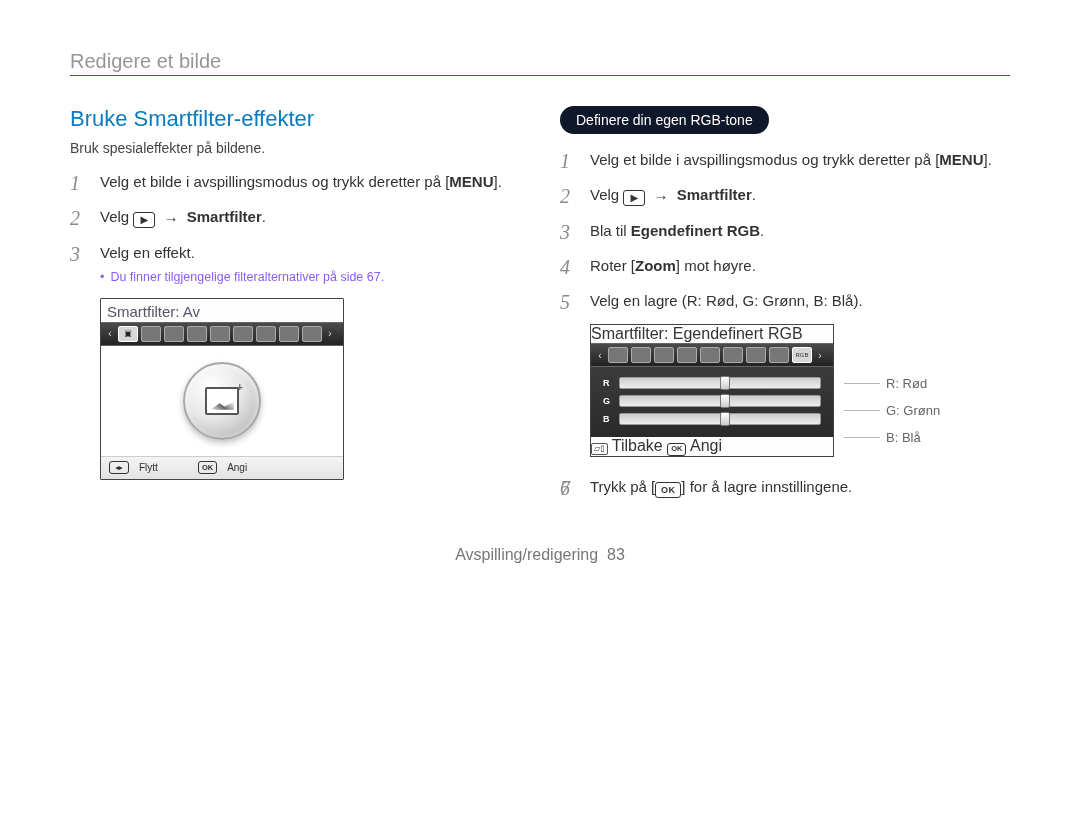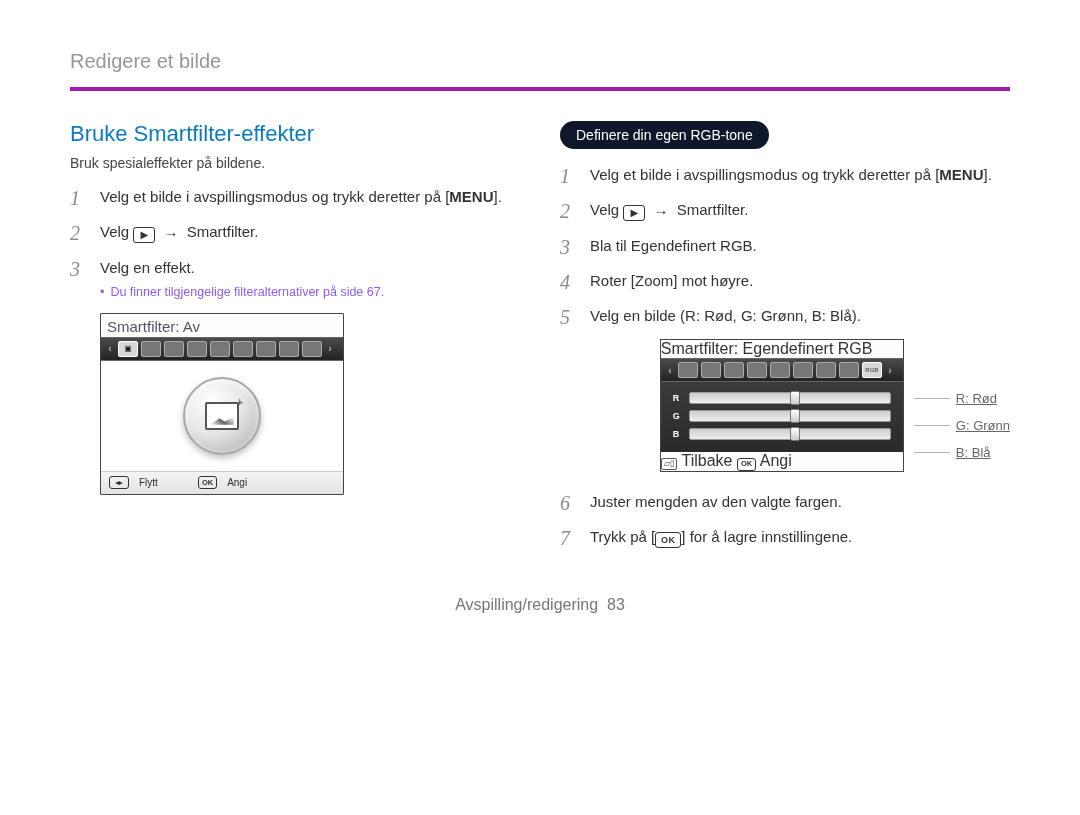--- a/index.html
+++ b/index.html
@@ -15,22 +15,22 @@
     box-sizing: border-box;
     padding: 50px 70px 40px 70px;
     width: 1080px;
     height: 815px;
     position: relative;
   }
   .breadcrumb {
     color: #969696;
     font-size: 20px;
     font-weight: 300;
-    border-bottom: 4px solid #a21caf;
-    padding-bottom: 14px;
+    border-bottom: 1px solid #a21caf;
+    padding-bottom: 2px;
     margin-bottom: 30px;
   }
   .columns {
     display: flex;
     gap: 40px;
   }
   .col {
     flex: 1;
   }
   h2.section-title {
@@ -61,21 +61,21 @@
   ol.steps > li .num {
     position: absolute;
     left: 0;
     top: -2px;
     font-style: italic;
     font-family: Georgia, 'Times New Roman', serif;
     font-size: 20px;
     color: #8a8a8a;
     font-weight: 400;
   }
-  .bold { font-weight: 400; }
+  .bold { font-weight: 700; }
   .kbd {
     display: inline-block;
     font-weight: 700;
     font-family: Arial, Helvetica, sans-serif;
   }
   .arrow {
     padding: 0 4px;
   }
   .edit-icon {
     display: inline-flex;
@@ -236,21 +236,20 @@
     border:1px solid #333; border-radius:3px; height:11px; width:18px; font-size:7.5px;
   }
 
   
   .rgb-row {
     display: flex;
     align-items: stretch;
     gap: 10px;
     margin-left: 30px;
     margin-top: 6px;
-    justify-content: flex-end;
   }
   .screen-rgb {
     width: 242px;
     border: 1px solid #444;
     background: #fdfdfd;
   }
   .rgb-body {
     background: linear-gradient(#3b3b3b,#2a2a2a);
     padding: 10px 12px 6px 12px;
   }
@@ -288,21 +287,20 @@
     flex-direction: column;
     justify-content: center;
     gap: 12px;
     font-size: 13px;
     color: #666;
     padding-top: 40px;
   }
   .legend .line {
     display: flex;
     align-items: center;
-    text-decoration: underline;
   }
   .legend .line::before{
     content:"";
     width: 36px;
     height: 1px;
     background: #b7b7b7;
     margin-right: 6px;
   }
   .footer {
     text-align: center;
@@ -395,21 +393,21 @@
         <li>
           <span class="num">3</span>
           <span>Bla til </span><span class="bold">Egendefinert RGB</span><span>.</span>
         </li>
         <li>
           <span class="num">4</span>
           <span>Roter [</span><span class="bold">Zoom</span><span>] mot høyre.</span>
         </li>
         <li>
           <span class="num">5</span>
-          <span>Velg en bilde (R: Rød, G: Grønn, B: Blå).</span>
+          <span>Velg en lagre (R: Rød, G: Grønn, B: Blå).</span>
         </li>
       </ol>
 
       
       <div class="rgb-row">
         <div class="screen-rgb">
           <div class="scr-title">Smartfilter: Egendefinert RGB</div>
           <div class="filter-strip">
             <span class="chev">‹</span>
             <span class="tile"></span>
@@ -454,21 +452,20 @@
         <div class="legend">
           <div class="line">R: Rød</div>
           <div class="line">G: Grønn</div>
           <div class="line">B: Blå</div>
         </div>
       </div>
 
       <ol class="steps" style="margin-top:18px">
         <li>
           <span class="num">6</span>
-          <span>Juster mengden av den valgte fargen.</span>
         </li>
         <li>
           <span class="num">7</span>
           <span>Trykk på [</span><span class="ok-icon">OK</span><span>] for å lagre innstillingene.</span>
         </li>
       </ol>
     </div>
   </div>
 
   <div class="footer">

